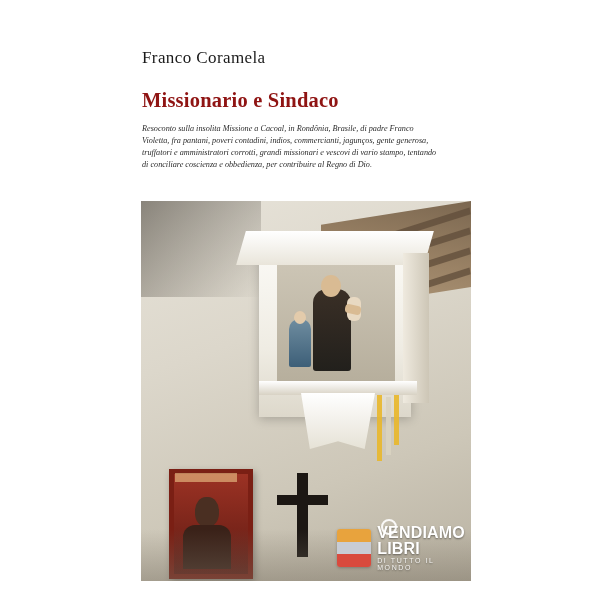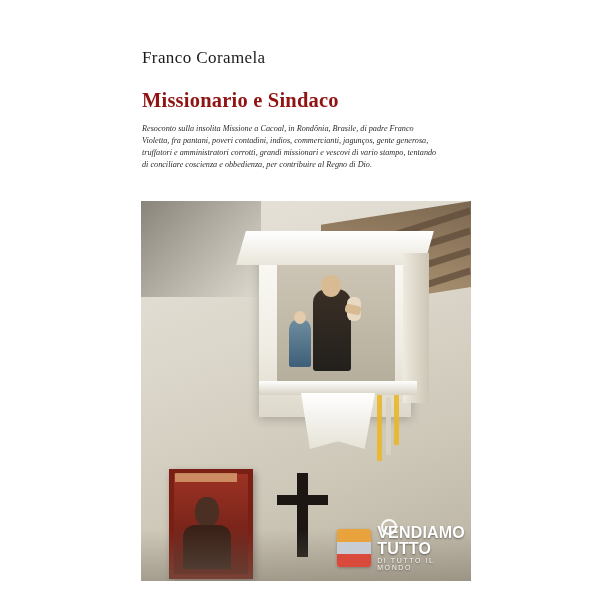--- a/index.html
+++ b/index.html
@@ -405,20 +405,20 @@
 
       <div class="watermark">
         <div class="wm-mark"></div>
         <div class="wm-flag">
           <i style="background:#e8a33d"></i>
           <i style="background:#c8ccd4"></i>
           <i style="background:#d94a3d"></i>
         </div>
         <div class="wm-text">
           <div class="wm-l1">VENDIAMO</div>
-          <div class="wm-l2">TUTTO</div>
+          <div class="wm-l2">LIBRI</div>
           <div class="wm-l3">DI TUTTO IL MONDO</div>
         </div>
       </div>
     </div>
 
   </div>
 </div>
 
 </body></html>

